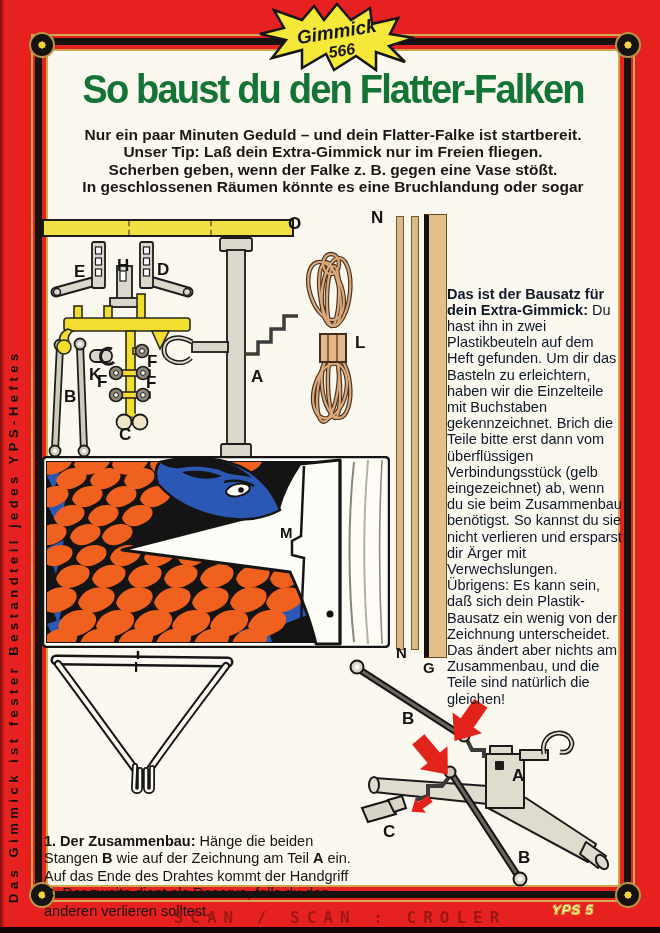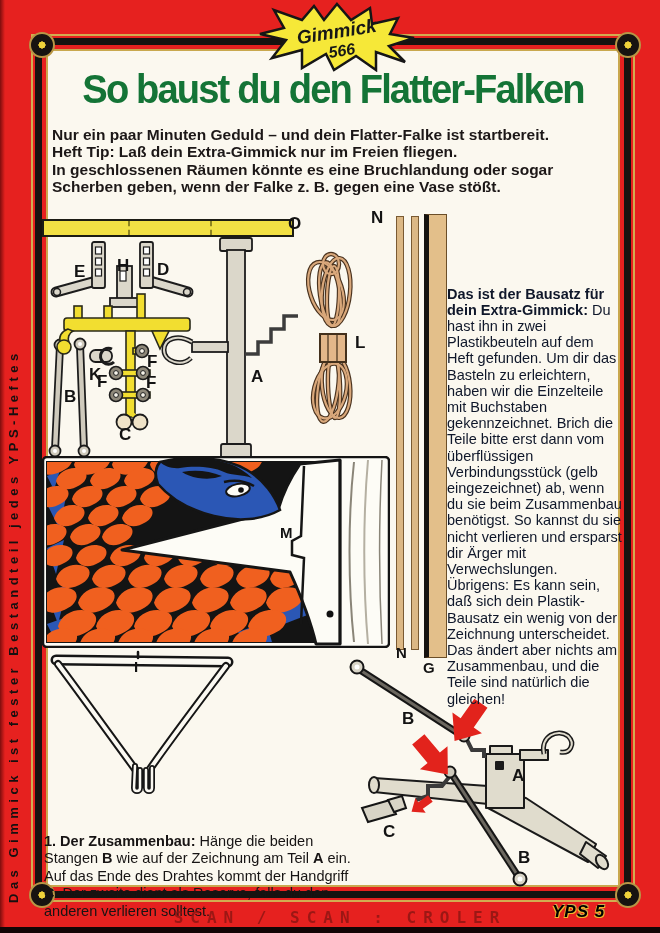--- a/index.html
+++ b/index.html
@@ -22,21 +22,21 @@
   #sidebar-text{position:absolute;left:6px;top:903px;transform:rotate(-90deg);transform-origin:0 0;
         white-space:nowrap;font-weight:bold;font-size:13px;letter-spacing:4.5px;color:#161010;}
 
   
   #badge{position:absolute;left:258px;top:2px;width:158px;height:70px;z-index:6;}
 
   
   #title{position:absolute;left:48px;top:67px;width:570px;text-align:center;
         font-size:41px;line-height:44px;font-weight:800;color:#147436;letter-spacing:-2px;
         transform:scaleX(.93);transform-origin:center;}
-  #intro{position:absolute;left:52px;top:126px;width:562px;text-align:left;
+  #intro{position:absolute;left:52px;top:126px;width:562px;text-align:center;
         font-weight:bold;font-size:15.5px;line-height:17.4px;color:#1c1717;}
 
   
   #kit-text{position:absolute;left:447px;top:271px;width:176px;
         font-size:14.5px;line-height:16.2px;color:#0f172a;}
   #kit-text b{font-weight:800;}
 
   
   #step1{position:absolute;left:44px;top:818px;width:320px;text-align:left;
         font-size:14.5px;line-height:17.5px;color:#171414;}
@@ -51,21 +51,21 @@
   .stick{position:absolute;top:216px;height:432px;background:#dcb885;border:1px solid #7a5a32;}
   #stick-n1{left:396px;width:6px;}
   #stick-n2{left:411px;width:6px;}
   #stick-g{left:424px;top:214px;height:442px;width:17px;background:#e3bf8a;border:1px solid #6b4e28;border-left:5px solid #15120e;}
 
   
   .plabel{position:absolute;font-weight:800;font-size:17px;color:#131313;}
   .plabel.sm{font-size:15px;}
 
   
-  #yps-logo{position:absolute;left:552px;top:902px;font-weight:700;font-style:italic;font-size:17px;color:#000000;
+  #yps-logo{position:absolute;left:552px;top:902px;font-weight:400;font-style:italic;font-size:13px;color:#fef9c3;
         text-shadow:1px 1px 0 #eeb62c,-1px 1px 0 #eeb62c,1px -1px 0 #caa84e;letter-spacing:1px;}
   #watermark{position:absolute;left:130px;top:908px;width:420px;text-align:center;
         font-family:"DejaVu Sans Mono",monospace;font-weight:bold;font-size:16px;
         letter-spacing:7px;color:#8a1512;opacity:.8;}
 
   svg{position:absolute;}
   #svg-parts{left:40px;top:236px;}
   #svg-wing{left:42px;top:456px;}
   #svg-triangle{left:42px;top:648px;}
   #svg-assembly{left:330px;top:650px;}
@@ -90,23 +90,23 @@
   <svg id="badge" viewBox="0 0 158 70">
     <polygon points="79,2 93,18 112,6 114,22 140,16 132,32 156,36 131,44 147,60 118,50 118,68 98,54 76,68 68,52 44,66 44,48 14,56 28,38 2,32 26,26 16,8 44,18 56,4 66,18" fill="#f6e838" stroke="#161616" stroke-width="2.5" stroke-linejoin="miter"></polygon>
     <text class="svglabel" x="79" y="36" text-anchor="middle" font-size="19" font-style="italic" transform="rotate(-9 79 32)" fill="#171717">Gimmick</text>
     <text class="svglabel" x="84" y="54" text-anchor="middle" font-size="16" font-style="italic" transform="rotate(-9 84 50)" fill="#171717">566</text>
   </svg>
 
   <div id="title">So baust du den Flatter-Falken</div>
 
   <div id="intro">
     <div>Nur ein paar Minuten Geduld – und dein Flatter-Falke ist startbereit.</div>
-    <div>Heft Tip: Laß dein Extra-Gimmick nur im Freien fliegen.</div>
+    <div>Unser Tip: Laß dein Extra-Gimmick nur im Freien fliegen.</div>
+    <div>Scherben geben, wenn der Falke z. B. gegen eine Vase stößt.</div>
     <div>In geschlossenen Räumen könnte es eine Bruchlandung oder sogar</div>
-    <div>Scherben geben, wenn der Falke z. B. gegen eine Vase stößt.</div>
   </div>
 
   <div id="part-o-bar">
     <span class="dash" style="left:34%"></span>
     <span class="dash" style="left:67%"></span>
   </div>
 
   <div class="stick" id="stick-n1"></div>
   <div class="stick" id="stick-n2"></div>
   <div id="stick-g" class="stick"></div>

